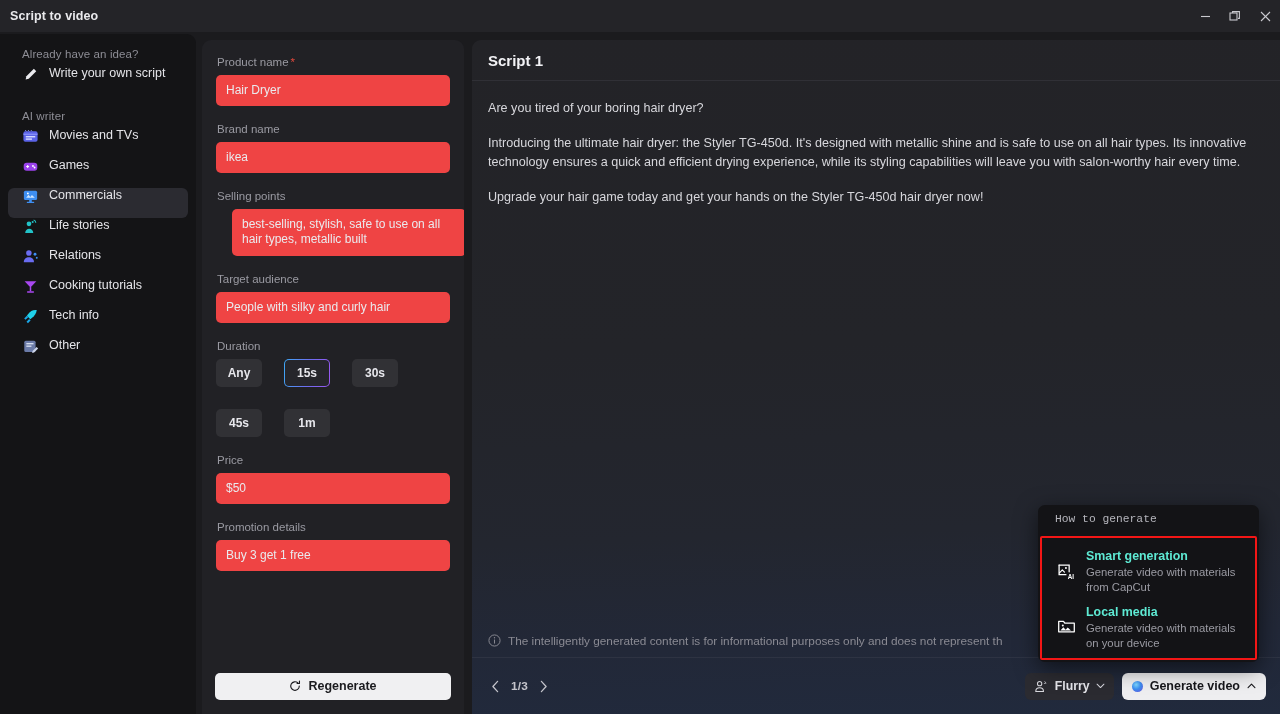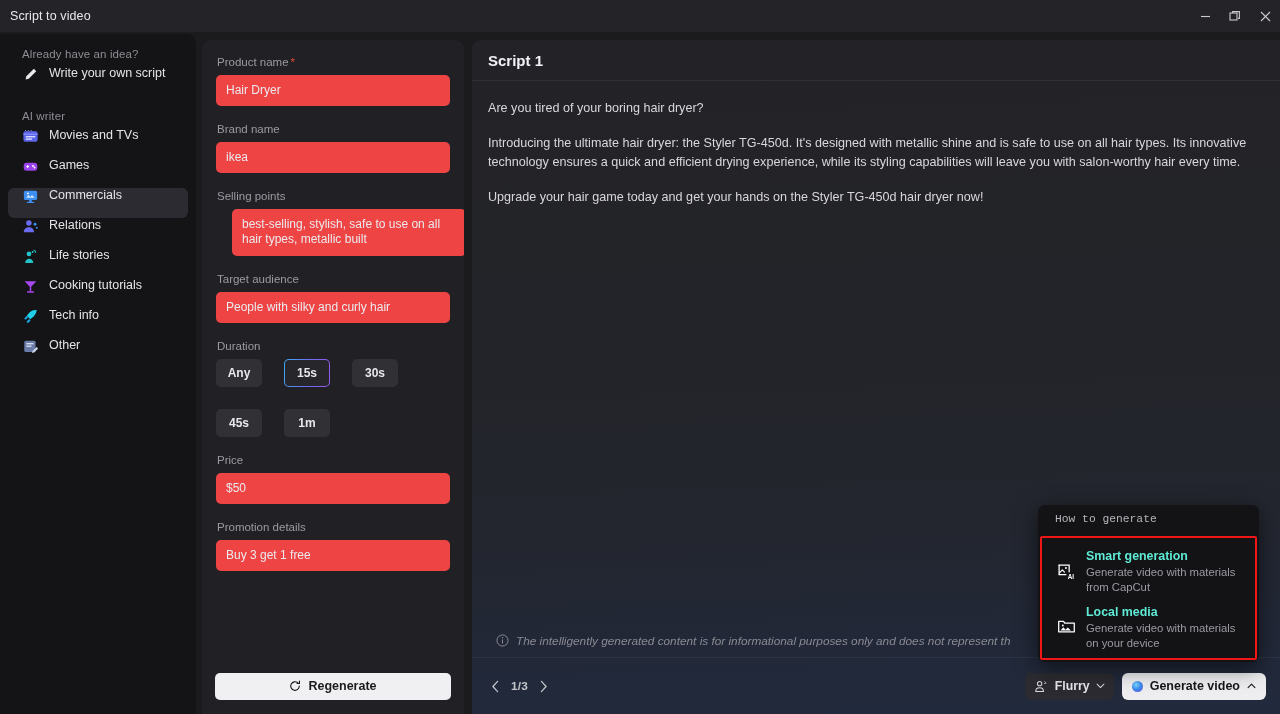--- a/index.html
+++ b/index.html
@@ -13,21 +13,21 @@
 
   #app { position: relative; width: 1280px; height: 714px; background: #1b1b1e; }
 
   
   .titlebar {
     position: absolute; left: 0; top: 0; width: 1280px; height: 32px;
     background: #242428;
     display: flex; align-items: center;
   }
   .titlebar .title {
-    font-size: 12.5px; font-weight: normal; color: #e9e9ec;
+    font-size: 12.5px; font-weight: bold; color: #e9e9ec;
     margin-left: 10px; letter-spacing: .1px;
   }
   .winbtns { position: absolute; right: 0; top: 0; height: 32px; display: flex; }
   .winbtn {
     width: 30px; height: 32px; display: flex; align-items: center; justify-content: center;
     color: #c9c9cf;
   }
   .winbtn svg { display: block; }
 
   
@@ -114,24 +114,24 @@
   }
   .script-head .t { font-size: 15px; font-weight: bold; color: #f2f2f5; }
   .script-body { padding: 18px 31px 0 16px; }
   .script-body p {
     color: #d7d7dc; font-size: 12.6px; line-height: 19.5px; margin-bottom: 15px;
   }
   .script-body p:last-child { margin-bottom: 0; }
 
   .disclaimer {
     position: absolute; left: 0; bottom: 56px; width: 808px; height: 34px;
-    display: flex; align-items: center; padding-left: 24px;
+    display: flex; align-items: center; padding-left: 16px;
     color: #8a8a93; font-size: 11.8px;
     border-bottom: 1px solid rgba(255,255,255,.055);
-    white-space: nowrap; overflow: hidden; font-style: italic;
+    white-space: nowrap; overflow: hidden;
   }
   .disclaimer .info { margin-right: 7px; display: flex; }
 
   .bottombar {
     position: absolute; left: 0; bottom: 0; width: 808px; height: 56px;
     display: flex; align-items: center; padding: 0 14px 0 16px;
   }
   .pager { display: flex; align-items: center; gap: 8px; color: #c4c4cb; font-size: 11.8px; }
   .pager .arrow { width: 15px; height: 15px; display: flex; align-items: center; justify-content: center; cursor: default; }
   .pager .cnt { font-weight: bold; letter-spacing: .2px; }
@@ -254,39 +254,39 @@
           <rect x="7.6" y="12.6" width="2.8" height="2.4" fill="#3e8ff2"></rect>
           <rect x="5" y="14.6" width="8" height="1.2" rx="0.6" fill="#3e8ff2"></rect>
         </svg>
       </span>
       <span class="lbl">Commercials</span>
     </div>
 
     <div class="side-item">
       <span class="ico">
         <svg width="17" height="17" viewBox="0 0 18 18">
+          <circle cx="7.4" cy="6.2" r="2.5" fill="#22c3c8"></circle>
+          <path d="M3.4 16c0-2.7 1.9-4.6 4.3-4.6 2.3 0 4.2 1.9 4.2 4.6z" fill="#22c3c8"></path>
+          <path d="M12.3 2.2c1.4.4 2.3 1.5 2.3 2.9" stroke="#22c3c8" stroke-width="1.2" fill="none"></path>
+          <circle cx="11.3" cy="4.3" r="1.1" fill="#22c3c8"></circle>
+        </svg>
+      </span>
+      <span class="lbl">Life stories</span>
+    </div>
+
+    <div class="side-item">
+      <span class="ico">
+        <svg width="17" height="17" viewBox="0 0 18 18">
           <circle cx="7.3" cy="5.4" r="2.9" fill="#6a6cf0"></circle>
           <path d="M1.9 15c0-3 2.4-5.1 5.4-5.1s5.4 2.1 5.4 5.1z" fill="#6a6cf0"></path>
           <circle cx="13.8" cy="6.6" r="1.5" fill="#3e8ff2"></circle>
           <path d="M14.9 9.6l1.5 1.3M16.4 9.6l-1.5 1.3" stroke="#3e8ff2" stroke-width="1.1"></path>
         </svg>
       </span>
       <span class="lbl">Relations</span>
-    </div>
-
-    <div class="side-item">
-      <span class="ico">
-        <svg width="17" height="17" viewBox="0 0 18 18">
-          <circle cx="7.4" cy="6.2" r="2.5" fill="#22c3c8"></circle>
-          <path d="M3.4 16c0-2.7 1.9-4.6 4.3-4.6 2.3 0 4.2 1.9 4.2 4.6z" fill="#22c3c8"></path>
-          <path d="M12.3 2.2c1.4.4 2.3 1.5 2.3 2.9" stroke="#22c3c8" stroke-width="1.2" fill="none"></path>
-          <circle cx="11.3" cy="4.3" r="1.1" fill="#22c3c8"></circle>
-        </svg>
-      </span>
-      <span class="lbl">Life stories</span>
     </div>
 
     <div class="side-item">
       <span class="ico">
         <svg width="17" height="17" viewBox="0 0 18 18">
           <path d="M2.8 3.4h12.4L9 10z" fill="#a847ef"></path>
           <rect x="8.2" y="9.6" width="1.6" height="4.6" fill="#a847ef"></rect>
           <rect x="5.2" y="14" width="7.6" height="1.6" rx="0.8" fill="#a847ef"></rect>
         </svg>
       </span>

